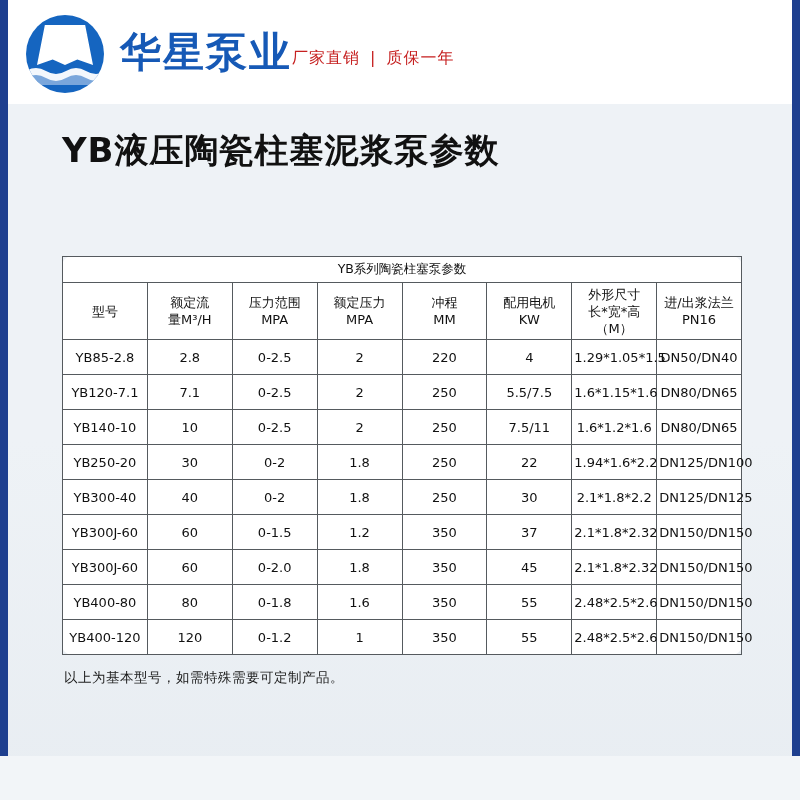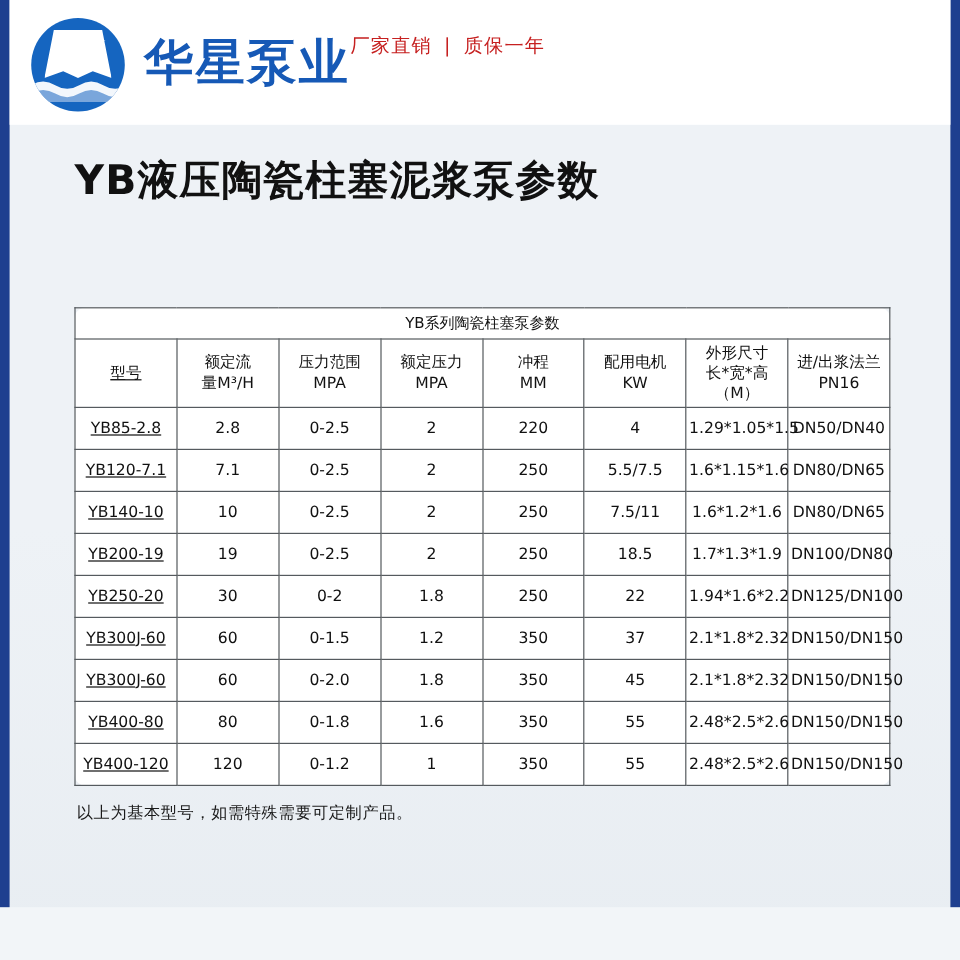--- a/index.html
+++ b/index.html
@@ -93,21 +93,21 @@
   }
   .logo-title {
     font-size: 41px;
     font-weight: bold;
     color: #1659b6;
     letter-spacing: 2px;
     line-height: 48px;
     font-family: "DejaVu Sans", sans-serif;
   }
   .logo-sub {
-    margin-top: 0;
+    margin-top: 20px;
     font-size: 16px;
     color: #c62020;
     letter-spacing: 1px;
     font-family: "DejaVu Sans", sans-serif;
     display: flex;
     gap: 10px;
   }
   .logo-sub .sep {
     color: #c62020;
   }
@@ -152,21 +152,21 @@
     font-size: 12.5px;
   }
   tr.head-row td {
     height: 56px;
     font-size: 13px;
     line-height: 17px;
   }
   tr.data-row td {
     height: 34px;
   }
-  td.col-model { width: 88px; text-decoration: underline; }
+  td.col-model { width: 88px; }
   td.col-flow { width: 82px; }
   td.col-press-range { width: 80px; }
   td.col-press-rated { width: 88px; }
   td.col-stroke { width: 66px; }
   td.col-motor { width: 88px; }
   td.col-dim { width: 102px; }
   td.col-flange { width: 106px; }
   .hdr-line { display: block; }
 
   .note {
@@ -274,40 +274,40 @@
             <td class="col-model">YB140-10</td>
             <td class="col-flow">10</td>
             <td class="col-press-range">0-2.5</td>
             <td class="col-press-rated">2</td>
             <td class="col-stroke">250</td>
             <td class="col-motor">7.5/11</td>
             <td class="col-dim">1.6*1.2*1.6</td>
             <td class="col-flange">DN80/DN65</td>
           </tr>
           <tr class="data-row">
-            <td class="col-model">YB200-19</td>
-            <td class="col-flow">19</td>
-            <td class="col-press-range">0-2.5</td>
-            <td class="col-press-rated">2</td>
-            <td class="col-stroke">250</td>
-            <td class="col-motor">18.5</td>
-            <td class="col-dim">1.7*1.3*1.9</td>
-            <td class="col-flange">DN100/DN80</td>
-          </tr>
-          <tr class="data-row">
             <td class="col-model">YB250-20</td>
             <td class="col-flow">30</td>
             <td class="col-press-range">0-2</td>
             <td class="col-press-rated">1.8</td>
             <td class="col-stroke">250</td>
             <td class="col-motor">22</td>
             <td class="col-dim">1.94*1.6*2.2</td>
             <td class="col-flange">DN125/DN100</td>
           </tr>
           <tr class="data-row">
+            <td class="col-model">YB300-40</td>
+            <td class="col-flow">40</td>
+            <td class="col-press-range">0-2</td>
+            <td class="col-press-rated">1.8</td>
+            <td class="col-stroke">250</td>
+            <td class="col-motor">30</td>
+            <td class="col-dim">2.1*1.8*2.2</td>
+            <td class="col-flange">DN125/DN125</td>
+          </tr>
+          <tr class="data-row">
             <td class="col-model">YB300J-60</td>
             <td class="col-flow">60</td>
             <td class="col-press-range">0-1.5</td>
             <td class="col-press-rated">1.2</td>
             <td class="col-stroke">350</td>
             <td class="col-motor">37</td>
             <td class="col-dim">2.1*1.8*2.32</td>
             <td class="col-flange">DN150/DN150</td>
           </tr>
           <tr class="data-row">

